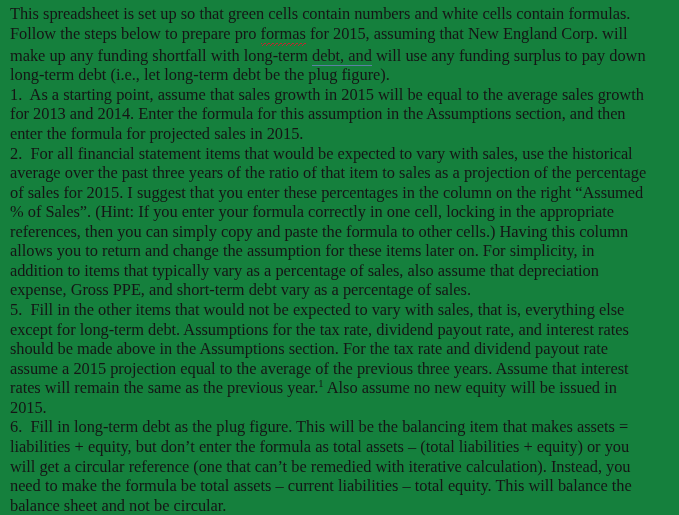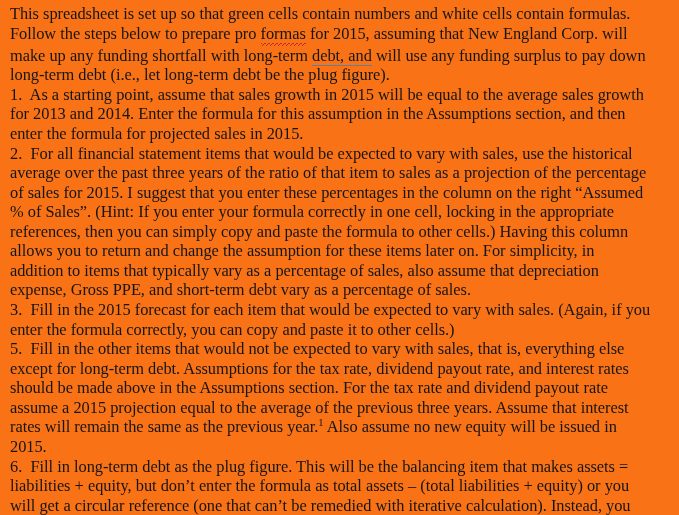--- a/index.html
+++ b/index.html
@@ -13,21 +13,21 @@
     background: #fdfdfd;
     font-family: "Liberation Serif", "DejaVu Serif", serif;
     color: #151515;
     overflow: hidden;
   }
 
   #page {
     position: relative;
     width: 679px;
     height: 515px;
-    background: #f97316;
+    background: #15803d;
     box-sizing: border-box;
     padding: 4px 28px 0 10px;
   }
 
   
   .clipped-top {
     position: absolute;
     top: 0px;
     left: 36px;
     width: 470px;
@@ -93,21 +93,20 @@
   <div class="clipped-top"></div>
 
   <div class="doc-body">
 
     <p class="para"><span>This spreadsheet is set up so that green cells contain numbers and white cells contain formulas. Follow the steps below to prepare pro </span><span class="spellcheck">formas</span><span> for 2015, assuming that New England Corp. will make up any funding shortfall with long-term </span><span class="grammar">debt, and</span><span> will use any funding surplus to pay down long-term debt (i.e., let long-term debt be the plug figure).</span></p>
 
     <p class="para"><span>1.</span><span>&nbsp; </span><span>As a starting point, assume that sales growth in 2015 will be equal to the average sales growth for 2013 and 2014.  Enter the formula for this assumption in the Assumptions section, and then enter the formula for projected sales in 2015.</span></p>
 
     <p class="para"><span>2.</span><span>&nbsp; </span><span>For all financial statement items that would be expected to vary with sales, use the historical average over the past three years of the ratio of that item to sales as a projection of the percentage of sales for 2015.  I suggest that you enter these percentages in the column on the right “Assumed % of Sales”.  (Hint:  If you enter your formula correctly in one cell, locking in the appropriate references, then you can simply copy and paste the formula to other cells.)  Having this column allows you to return and change the assumption for these items later on.  For simplicity, in addition to items that typically vary as a percentage of sales, also assume that depreciation expense, Gross PPE, and short-term debt vary as a percentage of sales.</span></p>
 
-    <p class="para"><span>3.</span><span>&nbsp; </span><span>Fill in the 2015 forecast for each item that would be expected to vary with sales.  (Again, if you enter the formula correctly, you can copy and paste it to other cells.)</span></p>
 
 
     <p class="para"><span>5.</span><span>&nbsp; </span><span>Fill in the other items that would not be expected to vary with sales, that is, everything else except for long-term debt.  Assumptions for the tax rate, dividend payout rate, and interest rates should be made above in the Assumptions section.  For the tax rate and dividend payout rate assume a 2015 projection equal to the average of the previous three years.  Assume that interest rates will remain the same as the previous year.</span><sup class="footnote-ref">1</sup><span>  Also assume no new equity will be issued in 2015.</span></p>
 
     <p class="para"><span>6.</span><span>&nbsp; </span><span>Fill in long-term debt as the plug figure.  This will be the balancing item that makes assets = liabilities + equity, but don’t enter the formula as total assets – (total liabilities + equity) or you will get a circular reference (one that can’t be remedied with iterative calculation).  Instead, you need to make the formula be total assets – current liabilities – total equity.  This will balance the balance sheet and not be circular.</span></p>
 
   </div>
 </div>
 
 </body></html>

